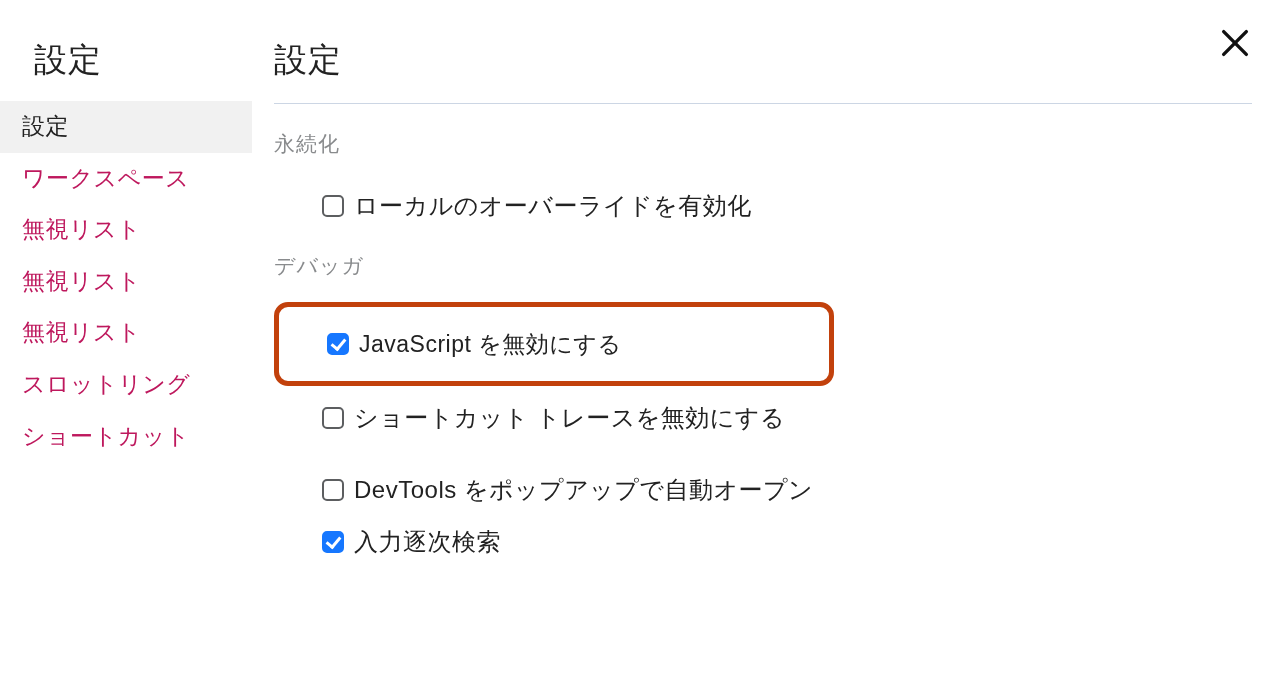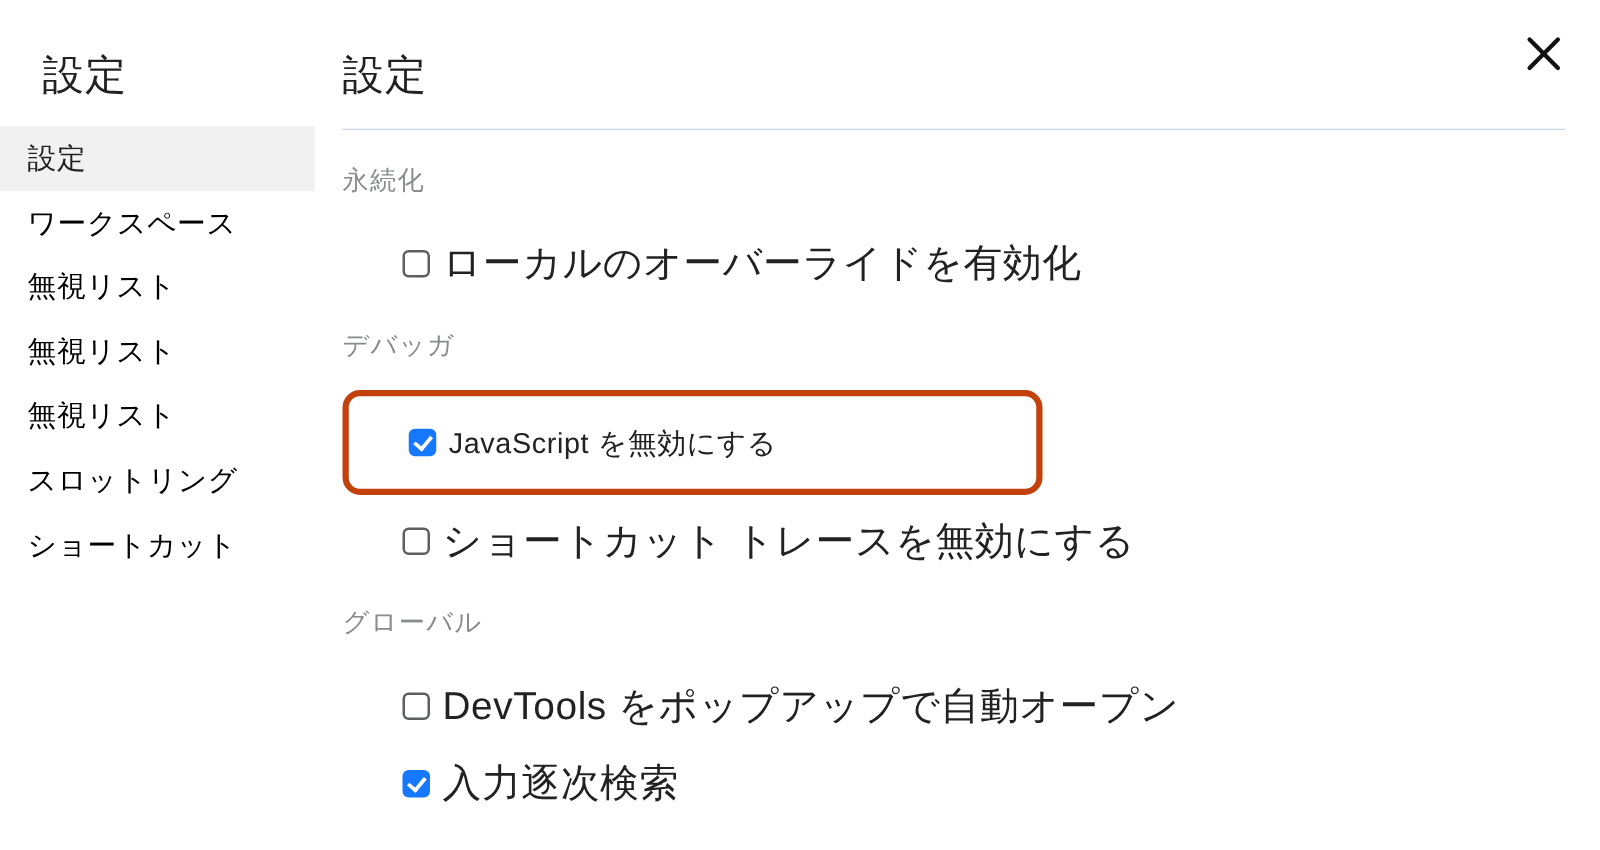--- a/index.html
+++ b/index.html
@@ -37,21 +37,21 @@
     color: #222;
   }
   .sidebar-items {
     display: flex;
     flex-direction: column;
   }
   .sidebar-item {
     font-size: 23px;
     line-height: 1.2;
     padding: 12px 0 12px 22px;
-    color: #000000;
+    color: #be185d;
     cursor: pointer;
     letter-spacing: 0.5px;
   }
   .sidebar-item.selected {
     background: #f1f1f1;
     color: #212121;
   }
 
   
   .main {
@@ -126,21 +126,21 @@
     left: 5px;
     top: 1px;
     width: 6px;
     height: 11px;
     border: solid #fff;
     border-width: 0 3px 3px 0;
     transform: rotate(40deg);
   }
 
   .option-label {
-    font-size: 31px;
+    font-size: 24px;
     letter-spacing: 0.5px;
     color: #222;
   }
 
   
   .highlight-frame {
     border: 5px solid #c2410c;
     border-radius: 14px;
     padding: 10px 14px 10px 48px;
     margin: 0 0 6px 0;
@@ -218,21 +218,20 @@
         <span class="option-label">JavaScript を無効にする</span>
       </div>
 
       <div class="option-row">
         <span class="checkbox unchecked"></span>
         <span class="option-label">ショートカット トレースを無効にする</span>
       </div>
     </section>
 
     <section class="section">
-      <div class="section-title">グローバル</div>
 
       <div class="option-row">
         <span class="checkbox unchecked"></span>
         <span class="option-label">DevTools をポップアップで自動オープン</span>
       </div>
 
       <div class="option-row">
         <span class="checkbox checked"></span>
         <span class="option-label">入力逐次検索</span>
       </div>

